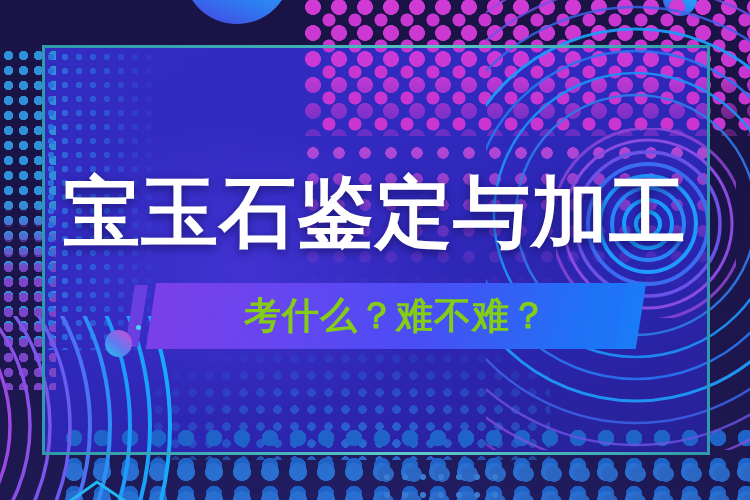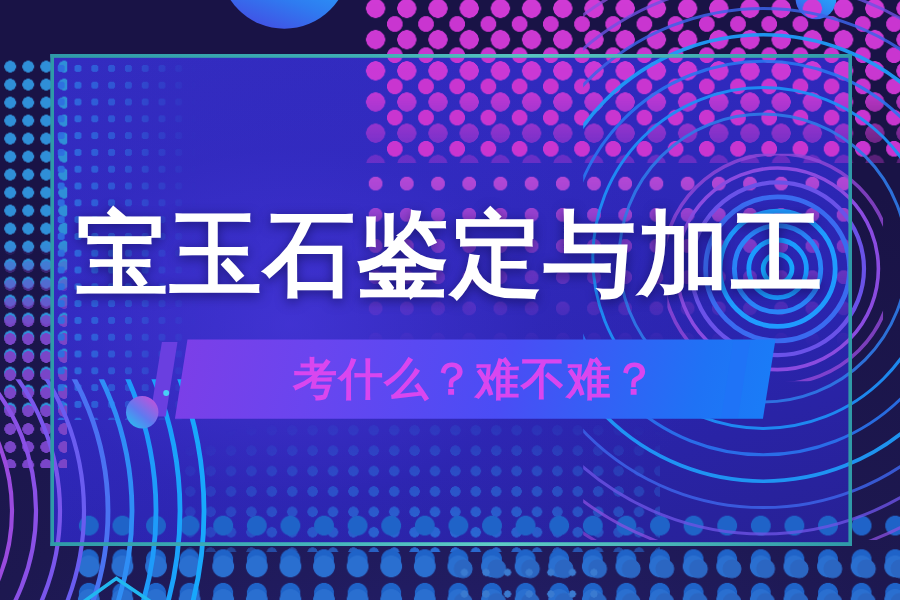--- a/index.html
+++ b/index.html
@@ -162,21 +162,21 @@
     background:linear-gradient(95deg,#7b3fe8 0%,#6a45ef 22%,#4a4df5 55%,#1f72f5 88%,#1a7cf7 100%);
     transform:skewX(-9deg);
   }
   #banner-bar-right{
     position:absolute;left:496px;top:3px;width:14px;height:64px;
     background:#1f73f7;transform:skewX(-9deg);
   }
   #subtitle{
     position:absolute;left:41px;top:2px;width:490px;height:66px;
     display:flex;align-items:center;justify-content:center;
-    color:#d946ef;font-size:37px;font-weight:bold;letter-spacing:1px;
+    color:#84cc16;font-size:37px;font-weight:bold;letter-spacing:1px;
     white-space:nowrap;
   }
 </style>
 </head>
 <body>
 
 <div id="stage">
 
   <div class="layer" id="bg-outer"></div>
   <div id="bg-inner"></div>

